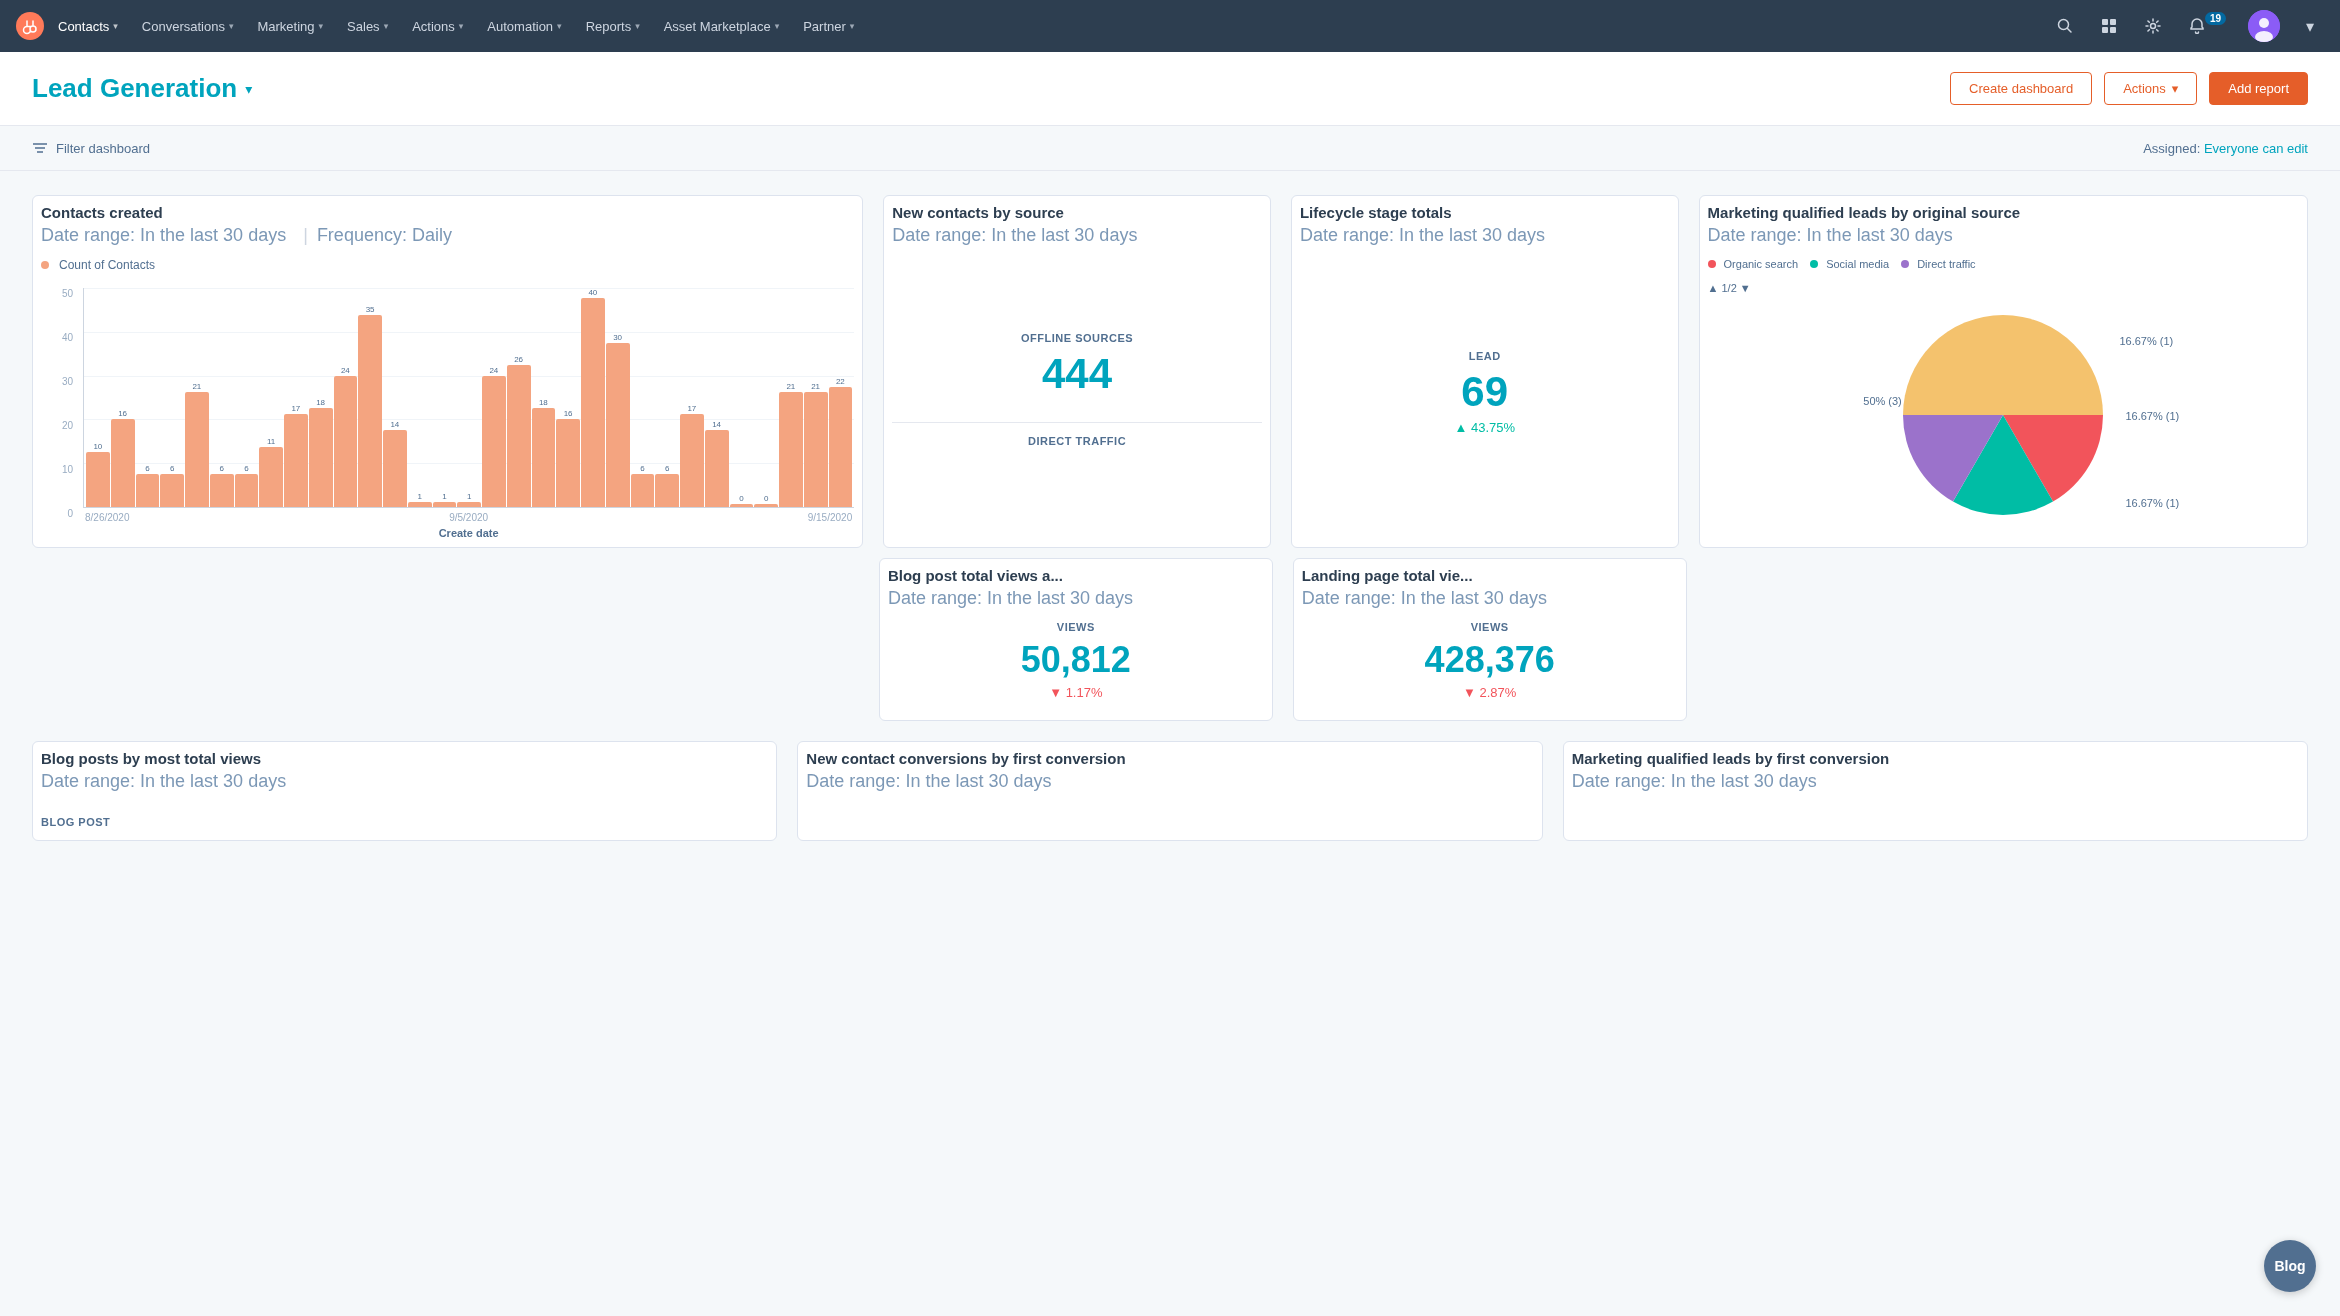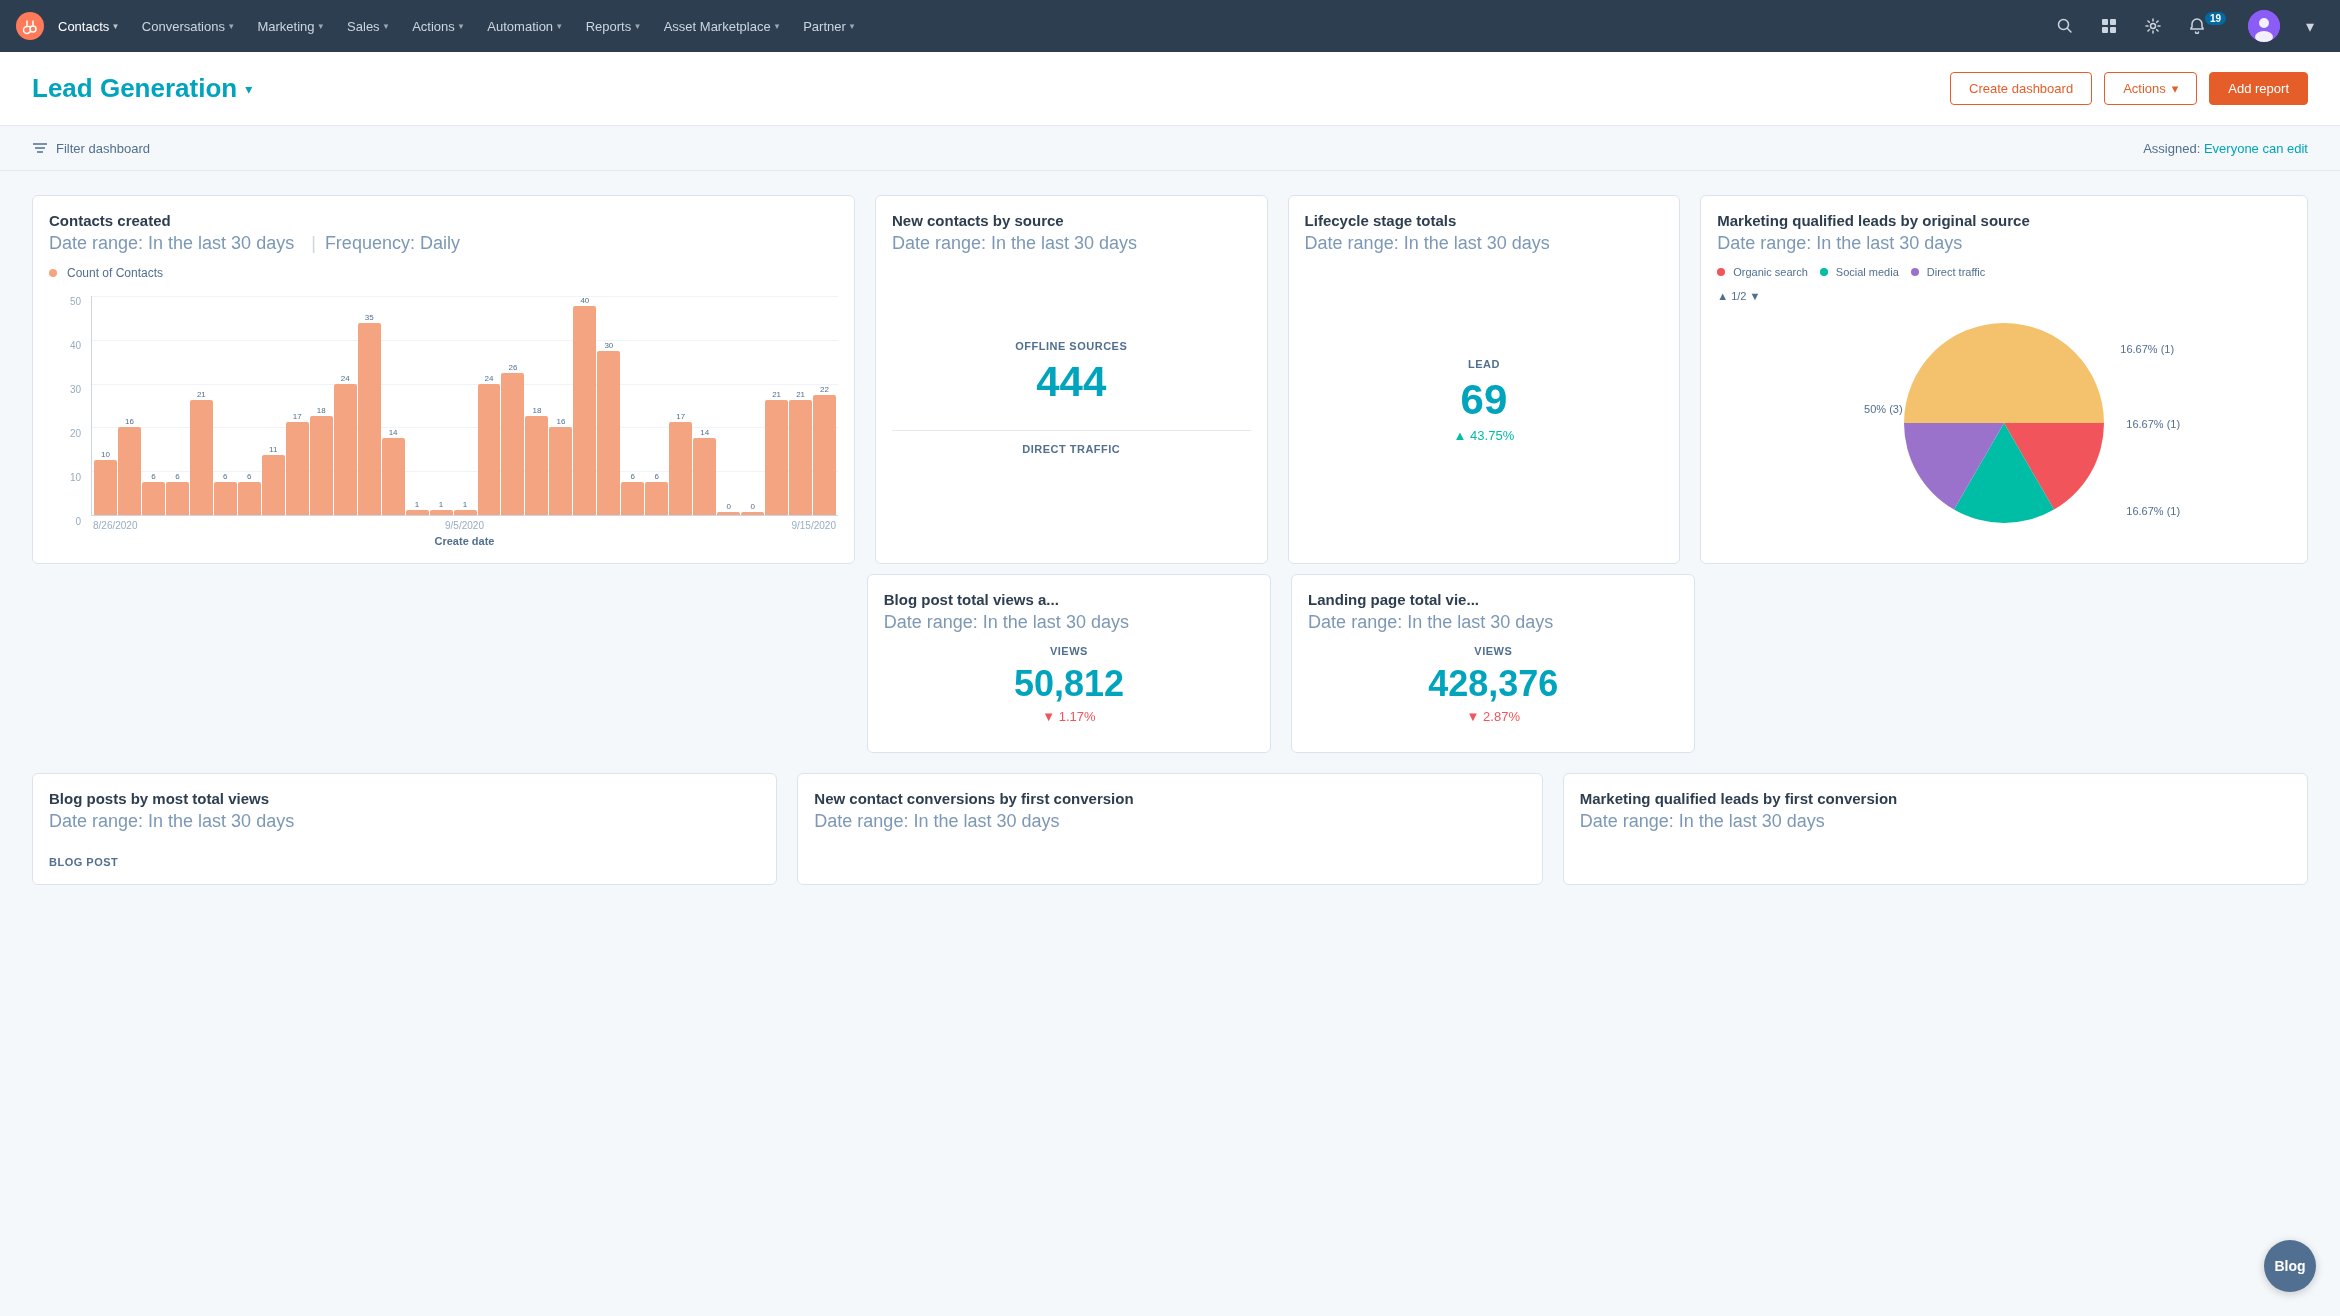--- a/index.html
+++ b/index.html
@@ -117,21 +117,21 @@
 
     
     .dashboard { padding: 24px 32px; display: flex; flex-direction: column; gap: 20px; }
     .dashboard-row { display: flex; gap: 20px; }
 
     
     .card {
       background: white;
       border: 1px solid #dde3ee;
       border-radius: 6px;
-      padding: 16px;
+      padding: 8px;
       display: flex;
       flex-direction: column;
     }
     .card-title {
       font-size: 15px;
       font-weight: 600;
       color: #2d3e50;
       margin-bottom: 4px;
     }
     .card-subtitle {

